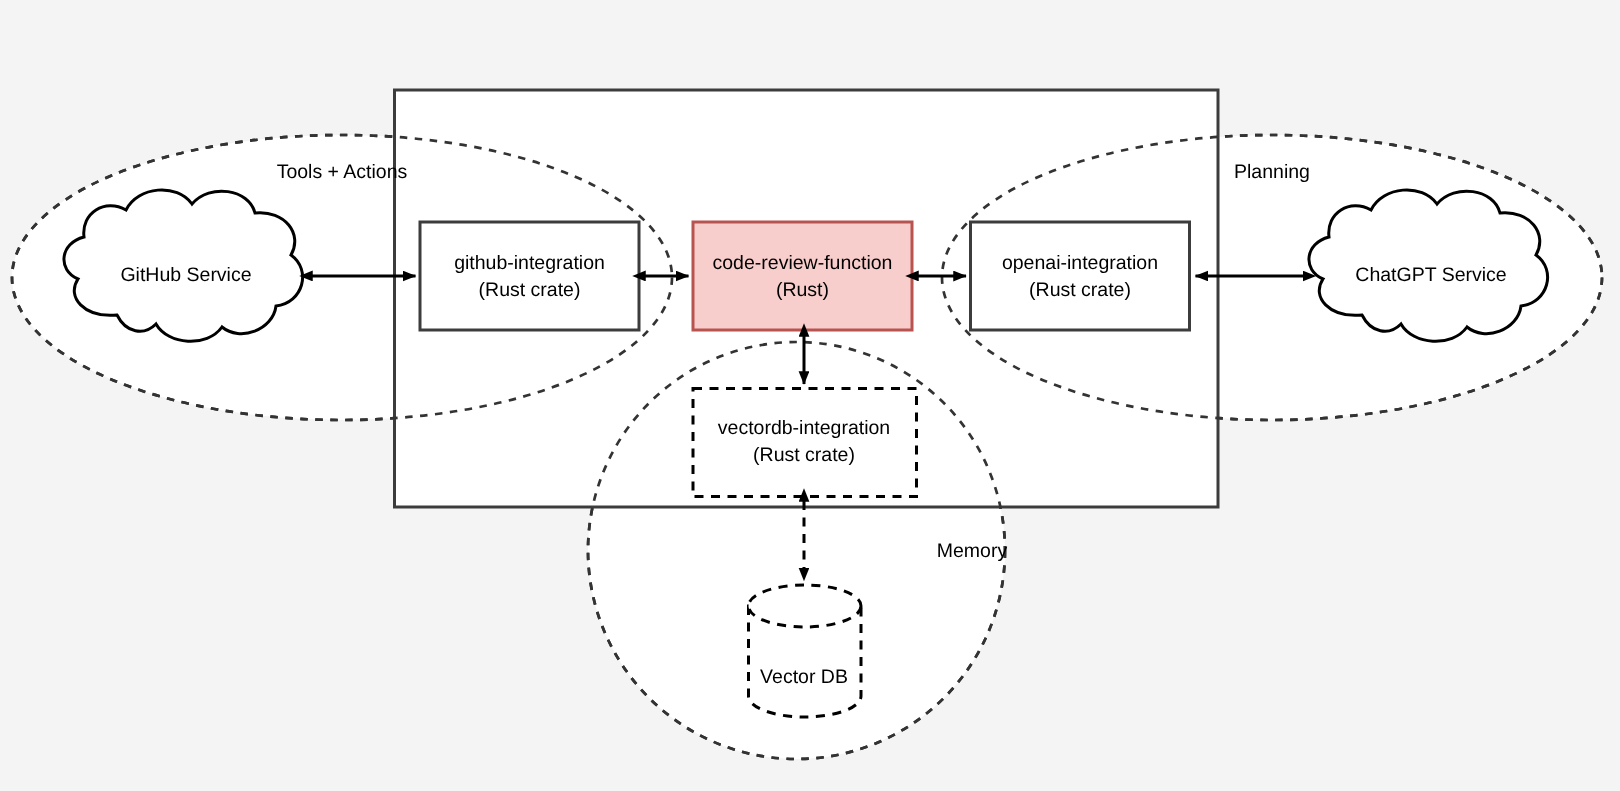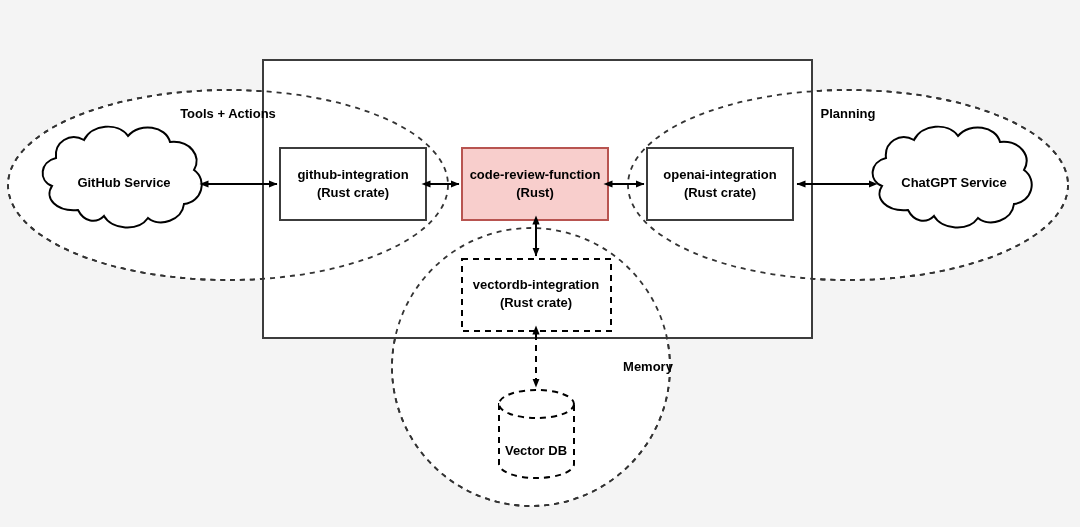--- a/index.html
+++ b/index.html
@@ -7,21 +7,20 @@
     padding: 0;
     background: #f4f4f4;
   }
   #canvas-root {
     position: relative;
     width: 1080px;
     height: 527px;
     background: #f4f4f4;
     overflow: hidden;
     font-family: "Liberation Sans", sans-serif;
-    font-weight: bold;
   }
   svg.diagram-layer {
     position: absolute;
     left: 0;
     top: 0;
     width: 1080px;
     height: 527px;
   }
   .node-label {
     font-family: "Liberation Sans", sans-serif;

